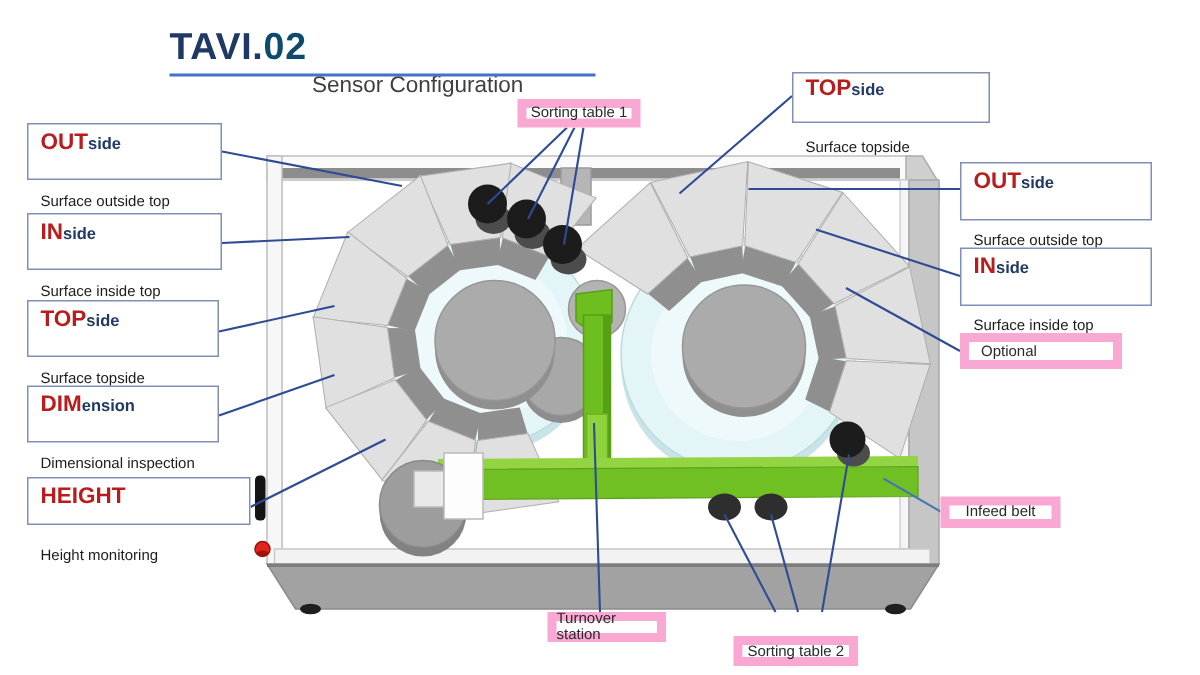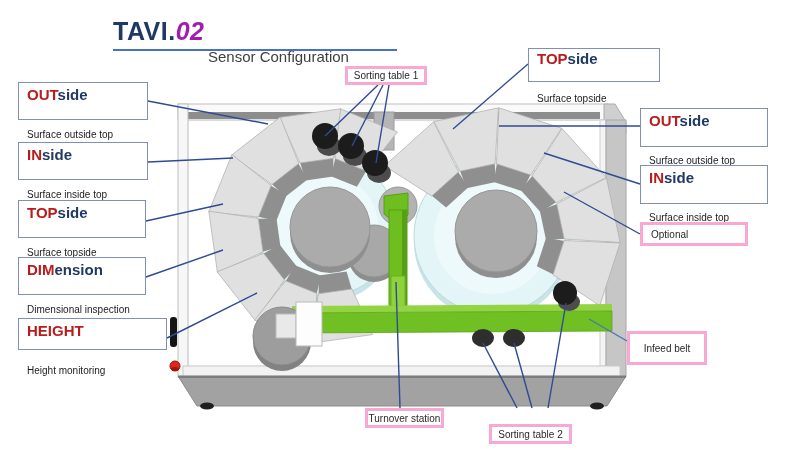--- a/index.html
+++ b/index.html
@@ -1,29 +1,29 @@
 <!DOCTYPE html>
 <html><head>
 <meta charset="utf-8">
 <style>
   html,body{margin:0;padding:0;background:#fff;}
   .stage{position:relative;width:800px;height:450px;background:#ffffff;overflow:hidden;
          font-family:"Liberation Sans",sans-serif;}
   .hdr-brand{position:absolute;left:113px;top:17px;font-weight:bold;font-size:25px;
              letter-spacing:0.5px;color:#1f3864;}
-  .hdr-brand .num{color:#a21caf;font-style:italic;}
+  .hdr-brand .num{color:#0c4a6e;}
   .hdr-sub{position:absolute;left:208px;top:28px;font-weight:normal;font-size:15px;color:#3f3f3f;margin-top:20px;}
   .hdr-rule{position:absolute;left:113px;top:49px;width:284px;height:2px;background:#4472c4;}
   svg.scene{position:absolute;left:0;top:0;}
   .cobox{position:absolute;background:#ffffff;border:1px solid #7f8fb8;box-sizing:border-box;}
   .cobox .ttl{padding:4px 0 0 8px;line-height:1.05;}
   .cobox .big{font-weight:bold;font-size:15px;color:#b91c1c;}
-  .cobox .suf{font-weight:bold;font-size:15px;color:#1f3864;}
+  .cobox .suf{font-weight:bold;font-size:11px;color:#1f3864;}
   .cobox .desc{padding:1px 0 0 8px;font-size:10px;color:#1c1c1c;margin-top:24px;}
-  .smbox{position:absolute;background:#fff;border:3px solid #f9a8d4;box-sizing:border-box;
+  .smbox{position:absolute;background:#fff;border:6px solid #f9a8d4;box-sizing:border-box;
          font-size:10px;color:#2a2a2a;display:flex;align-items:center;justify-content:center;}
   .smbox.left{justify-content:flex-start;padding-left:8px;}
 </style>
 </head>
 <body>
 
 <div class="stage">
 
   <svg class="scene" width="800" height="450" viewBox="0 0 800 450">
     <defs>
@@ -201,17 +201,17 @@
     <div class="ttl"><span class="big">OUT</span><span class="suf">side</span></div>
     <div class="desc">Surface outside top</div>
   </div>
   <div class="cobox" style="left:640px;top:165px;width:128px;height:39px">
     <div class="ttl"><span class="big">IN</span><span class="suf">side</span></div>
     <div class="desc">Surface inside top</div>
   </div>
 
   <div class="smbox" style="left:345px;top:66px;width:82px;height:19px">Sorting table 1</div>
   <div class="smbox left" style="left:640px;top:222px;width:108px;height:24px">Optional</div>
-  <div class="smbox" style="left:627px;top:331px;width:80px;height:34px">Infeed belt</div>
+  <div class="smbox" style="left:627px;top:331px;width:80px;height:21px">Infeed belt</div>
   <div class="smbox" style="left:365px;top:408px;width:79px;height:20px">Turnover station</div>
   <div class="smbox" style="left:489px;top:424px;width:83px;height:20px">Sorting table 2</div>
 
 </div>
 
 </body></html>

